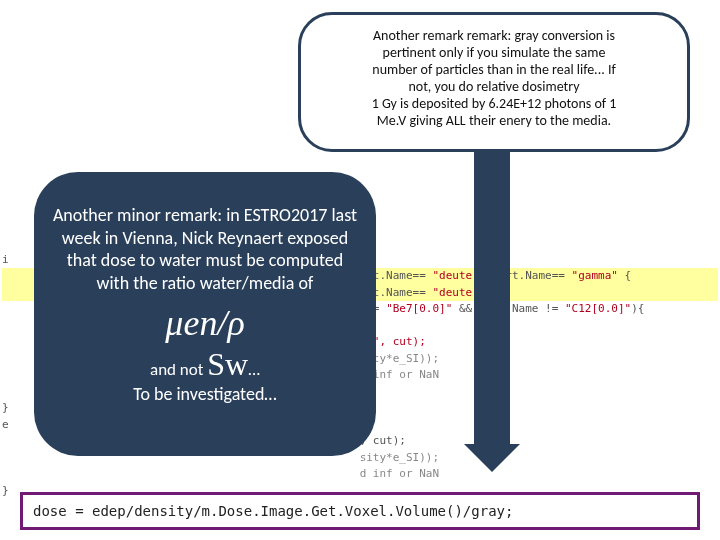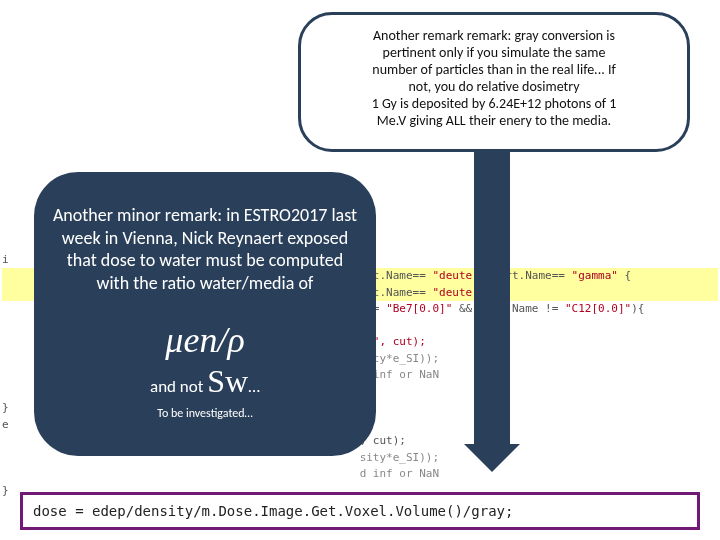--- a/index.html
+++ b/index.html
@@ -58,24 +58,24 @@
   left: 34px;
   width: 342px;
   height: 284px;
   background: #2a3f5a;
   border-radius: 44px;
   color: #fff;
   text-align: center;
   padding: 32px 18px;
 }
 .bubble-left .p1 { font-size: 18px; line-height: 1.25; }
-.bubble-left .formula { font-size: 36px; font-style: italic; margin-top: 25px; font-family: Georgia, serif; }
+.bubble-left .formula { font-size: 36px; font-style: italic; margin-top: 8px; font-family: Georgia, serif; }
 .bubble-left .p2 { font-size: 17px; margin-top: 2px; }
 .bubble-left .sw { font-size: 32px; font-family: Georgia, serif; }
-.bubble-left .p3 { font-size: 12px; margin-top: 6px; }
+.bubble-left .p3 { font-size: 18px; }
 .arrow {
   position: absolute;
   top: 152px;
   left: 470px;
   width: 44px;
   height: 320px;
 }
 .arrow .shaft {
   width: 36px;
   height: 292px;

